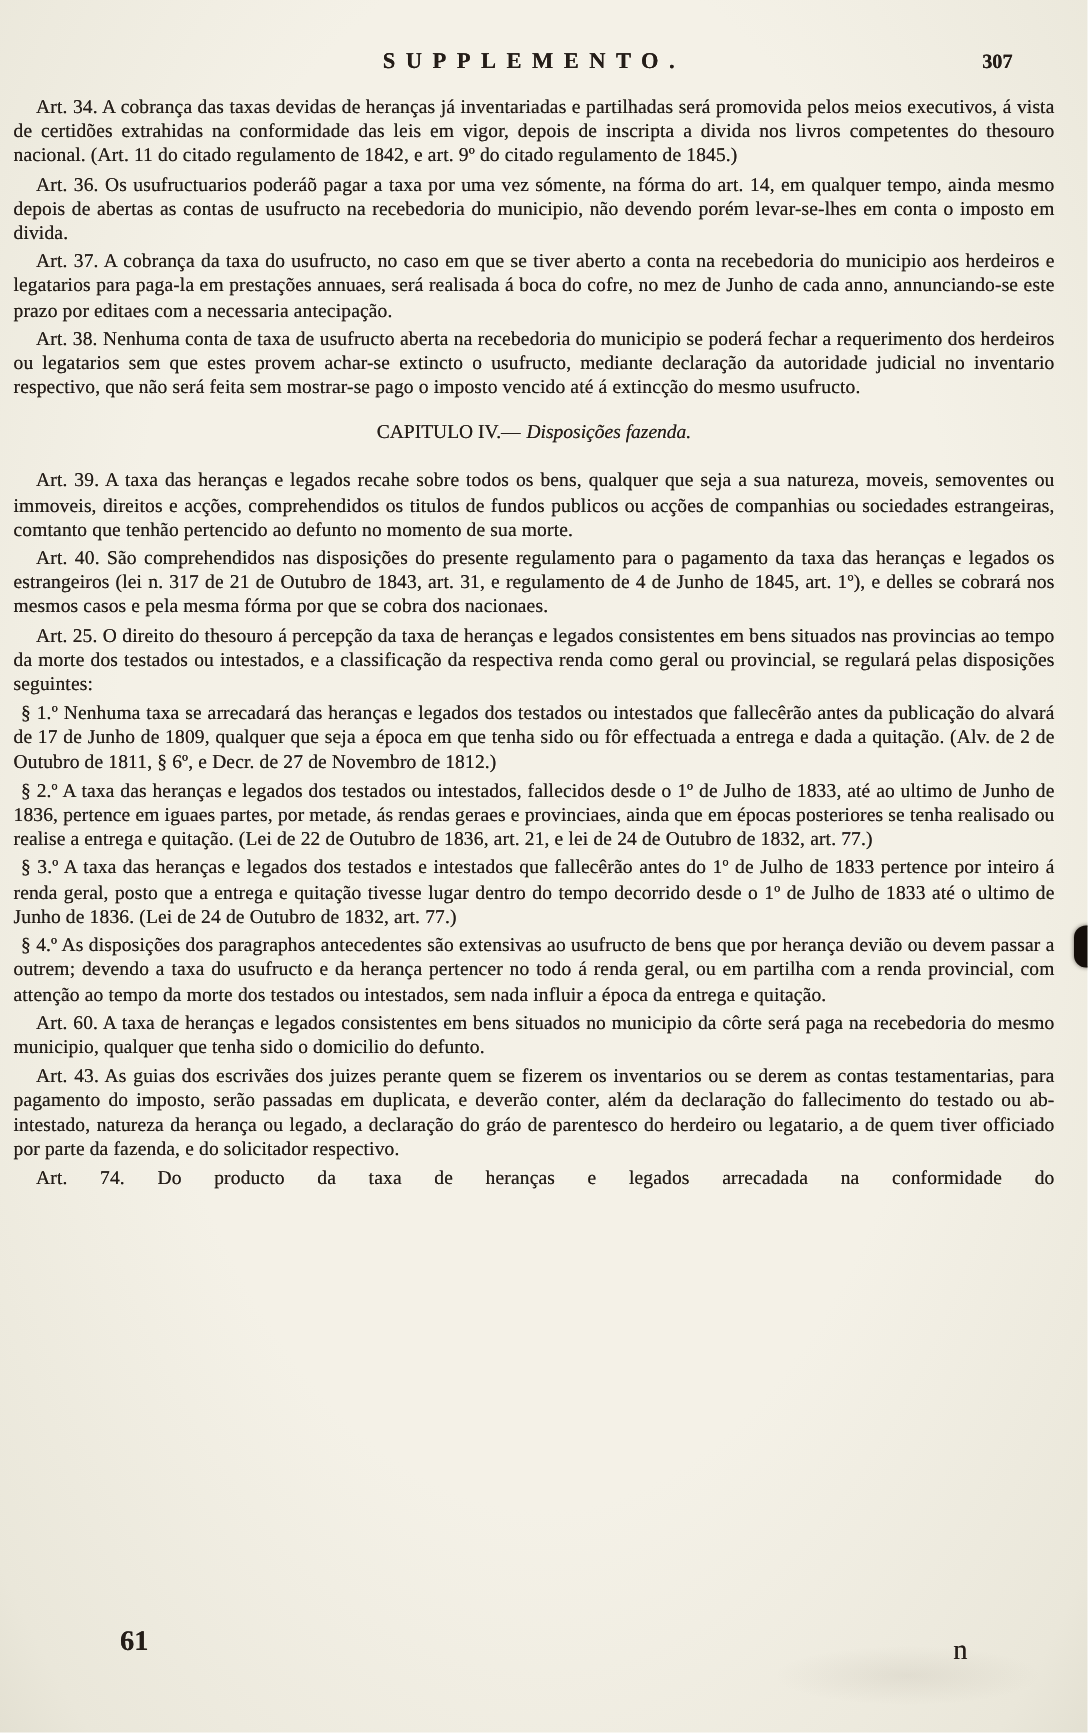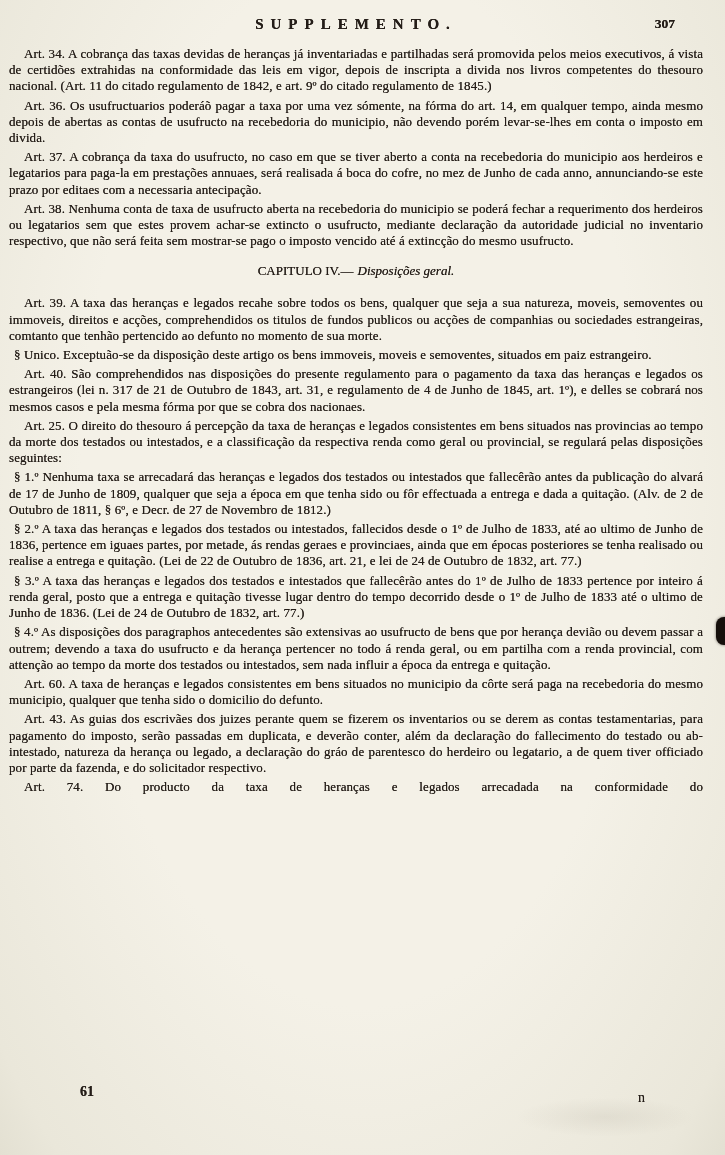--- a/index.html
+++ b/index.html
@@ -8,21 +8,21 @@
     height: 1155px;
     position: relative;
     overflow: hidden;
     background: radial-gradient(ellipse at 50% 42%, #f4f1e7 55%, #eae7da 92%, #e3e0d2 100%);
     font-family: "Liberation Serif", "DejaVu Serif", serif;
     color: #241d18;
   }
   .page {
     position: absolute;
     inset: 0;
-    padding: 16px 22px 0 9px;
+    padding: 33px 22px 0 9px;
     box-sizing: border-box;
   }
   .header {
     position: relative;
     height: 26px;
     margin-bottom: 4px;
   }
   .header .title {
     text-align: center;
     font-weight: bold;
@@ -55,21 +55,21 @@
     font-size: 13px;
     text-shadow: 0 0 0.35px rgba(36,29,24,0.85);
   }
   .chapter .it { font-style: italic; margin-left: 4px; }
   .footer {
     position: absolute;
     left: 0;
     right: 0;
     top: 1084px;
     height: 20px;
-    font-size: 14px;
+    font-size: 19px;
     text-shadow: 0 0 0.35px rgba(36,29,24,0.85);
   }
   .footer .sig-left { position: absolute; left: 80px; top: 0; font-weight: bold; }
   .footer .sig-right { position: absolute; right: 80px; top: 6px; }
   .ink-mark {
     position: absolute;
     right: -3px;
     top: 617px;
     width: 12px;
     height: 28px;
@@ -96,25 +96,24 @@
     <div class="title">SUPPLEMENTO.</div>
     <div class="pageno">307</div>
   </div>
 
   <p class="para">Art. 34. A cobrança das taxas devidas de heranças já inventariadas e partilhadas será promovida pelos meios executivos, á vista de certidões extrahidas na conformidade das leis em vigor, depois de inscripta a divida nos livros competentes do thesouro nacional. (Art. 11 do citado regulamento de 1842, e art. 9º do citado regulamento de 1845.)</p>
   <p class="para">Art. 36. Os usufructuarios poderáõ pagar a taxa por uma vez sómente, na fórma do art. 14, em qualquer tempo, ainda mesmo depois de abertas as contas de usufructo na recebedoria do municipio, não devendo porém levar-se-lhes em conta o imposto em divida.</p>
   <p class="para">Art. 37. A cobrança da taxa do usufructo, no caso em que se tiver aberto a conta na recebedoria do municipio aos herdeiros e legatarios para paga-la em prestações annuaes, será realisada á boca do cofre, no mez de Junho de cada anno, annunciando-se este prazo por editaes com a necessaria antecipação.</p>
   <p class="para">Art. 38. Nenhuma conta de taxa de usufructo aberta na recebedoria do municipio se poderá fechar a requerimento dos herdeiros ou legatarios sem que estes provem achar-se extincto o usufructo, mediante declaração da autoridade judicial no inventario respectivo, que não será feita sem mostrar-se pago o imposto vencido até á extincção do mesmo usufructo.</p>
 
   <div class="chapter">
-    <span>CAPITULO IV.—</span><span class="it">Disposições geral.</span>
+    <span>CAPITULO IV.—</span><span class="it">Disposições fazenda.</span>
   </div>
 
   <p class="para">Art. 39. A taxa das heranças e legados recahe sobre todos os bens, qualquer que seja a sua natureza, moveis, semoventes ou immoveis, direitos e acções, comprehendidos os titulos de fundos publicos ou acções de companhias ou sociedades estrangeiras, comtanto que tenhão pertencido ao defunto no momento de sua morte.</p>
-  <p class="para sect">§ Unico. Exceptuão-se da disposição deste artigo os bens immoveis, moveis e semoventes, situados em paiz estrangeiro.</p>
   <p class="para">Art. 40. São comprehendidos nas disposições do presente regulamento para o pagamento da taxa das heranças e legados os estrangeiros (lei n. 317 de 21 de Outubro de 1843, art. 31, e regulamento de 4 de Junho de 1845, art. 1º), e delles se cobrará nos mesmos casos e pela mesma fórma por que se cobra dos nacionaes.</p>
   <p class="para">Art. 25. O direito do thesouro á percepção da taxa de heranças e legados consistentes em bens situados nas provincias ao tempo da morte dos testados ou intestados, e a classificação da respectiva renda como geral ou provincial, se regulará pelas disposições seguintes:</p>
   <p class="para sect">§ 1.º Nenhuma taxa se arrecadará das heranças e legados dos testados ou intestados que fallecêrão antes da publicação do alvará de 17 de Junho de 1809, qualquer que seja a época em que tenha sido ou fôr effectuada a entrega e dada a quitação. (Alv. de 2 de Outubro de 1811, § 6º, e Decr. de 27 de Novembro de 1812.)</p>
   <p class="para sect">§ 2.º A taxa das heranças e legados dos testados ou intestados, fallecidos desde o 1º de Julho de 1833, até ao ultimo de Junho de 1836, pertence em iguaes partes, por metade, ás rendas geraes e provinciaes, ainda que em épocas posteriores se tenha realisado ou realise a entrega e quitação. (Lei de 22 de Outubro de 1836, art. 21, e lei de 24 de Outubro de 1832, art. 77.)</p>
   <p class="para sect">§ 3.º A taxa das heranças e legados dos testados e intestados que fallecêrão antes do 1º de Julho de 1833 pertence por inteiro á renda geral, posto que a entrega e quitação tivesse lugar dentro do tempo decorrido desde o 1º de Julho de 1833 até o ultimo de Junho de 1836. (Lei de 24 de Outubro de 1832, art. 77.)</p>
   <p class="para sect">§ 4.º As disposições dos paragraphos antecedentes são extensivas ao usufructo de bens que por herança devião ou devem passar a outrem; devendo a taxa do usufructo e da herança pertencer no todo á renda geral, ou em partilha com a renda provincial, com attenção ao tempo da morte dos testados ou intestados, sem nada influir a época da entrega e quitação.</p>
   <p class="para">Art. 60. A taxa de heranças e legados consistentes em bens situados no municipio da côrte será paga na recebedoria do mesmo municipio, qualquer que tenha sido o domicilio do defunto.</p>
   <p class="para">Art. 43. As guias dos escrivães dos juizes perante quem se fizerem os inventarios ou se derem as contas testamentarias, para pagamento do imposto, serão passadas em duplicata, e deverão conter, além da declaração do fallecimento do testado ou ab-intestado, natureza da herança ou legado, a declaração do gráo de parentesco do herdeiro ou legatario, a de quem tiver officiado por parte da fazenda, e do solicitador respectivo.</p>
   <p class="para justify-last">Art. 74. Do producto da taxa de heranças e legados arrecadada na conformidade do</p>
 

